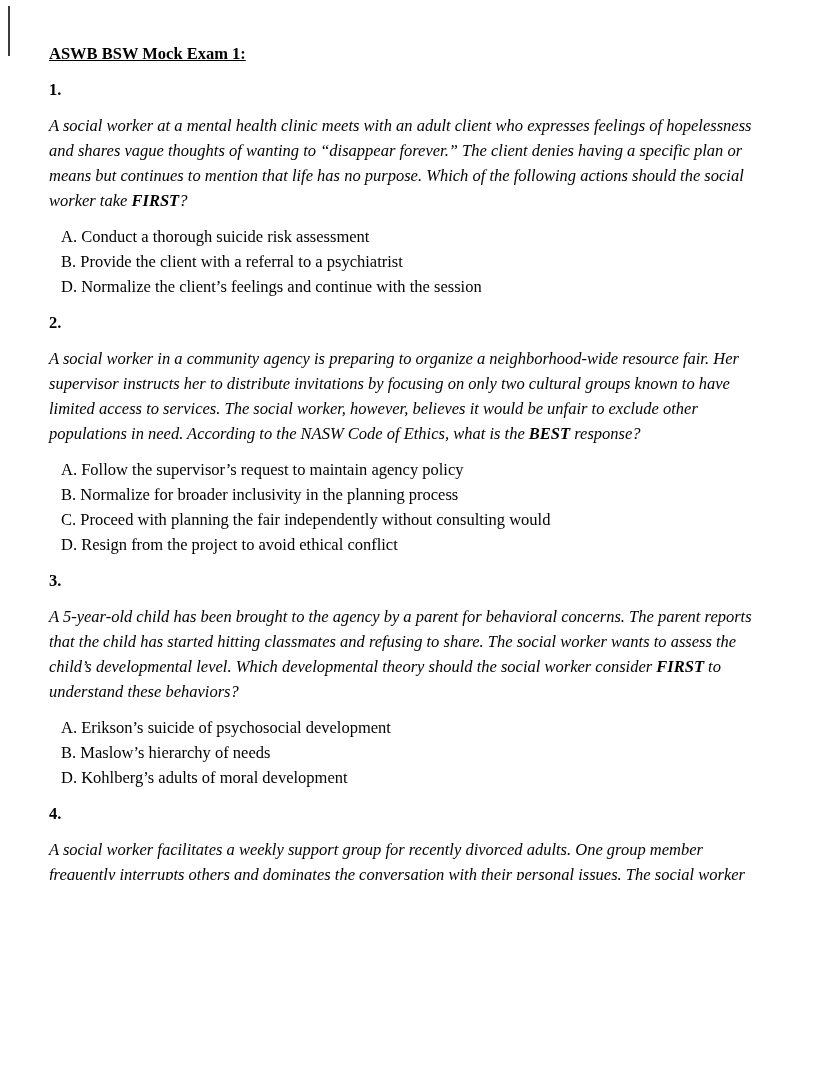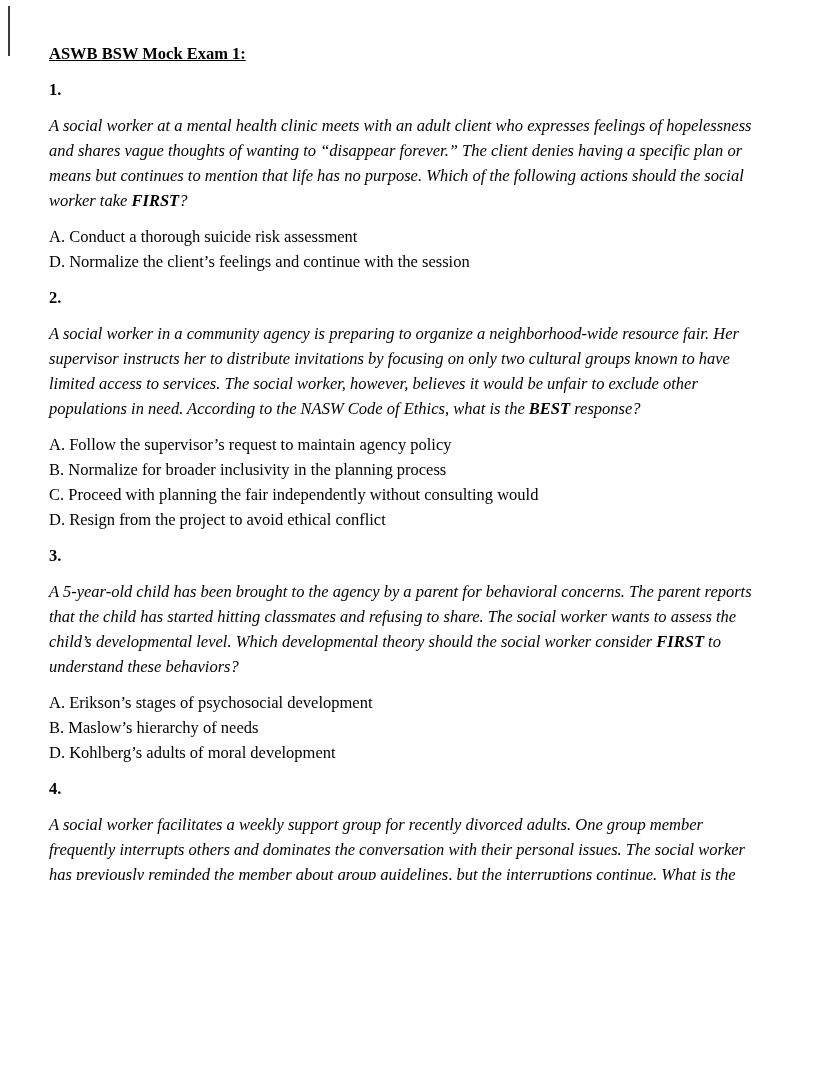--- a/index.html
+++ b/index.html
@@ -43,21 +43,21 @@
     margin: 0 0 11px 0;
   }
   .stem {
     margin: 0 0 11px 0;
     font-style: italic;
   }
   .stem .kw {
     font-weight: bold;
   }
   .options {
-    margin: 0 0 11px 0;
+    margin: 0 0 11px 12px;
   }
   .option {
     margin: 0;
   }
   section {
     margin: 0;
     padding: 0;
   }
 </style>
 </head>
@@ -69,40 +69,41 @@
 
   <div class="content">
 
     <h1 class="title">ASWB BSW Mock Exam 1:</h1>
 
     <section>
       <p class="qnum">1.</p>
       <p class="stem"><span>A social worker at a mental health clinic meets with an adult client who expresses feelings of hopelessness and shares vague thoughts of wanting to “disappear forever.” The client denies having a specific plan or means but continues to mention that life has no purpose. Which of the following actions should the social worker take </span><span class="kw">FIRST</span><span>?</span></p>
       <div class="options">
         <p class="option">A. Conduct a thorough suicide risk assessment</p>
+        <p class="option">B. Provide the client with a referral to a psychiatrist</p>
         <p class="option">D. Normalize the client’s feelings and continue with the session</p>
       </div>
     </section>
 
     <section>
       <p class="qnum">2.</p>
       <p class="stem"><span>A social worker in a community agency is preparing to organize a neighborhood-wide resource fair. Her supervisor instructs her to distribute invitations by focusing on only two cultural groups known to have limited access to services. The social worker, however, believes it would be unfair to exclude other populations in need. According to the NASW Code of Ethics, what is the </span><span class="kw">BEST</span><span> response?</span></p>
       <div class="options">
         <p class="option">A. Follow the supervisor’s request to maintain agency policy</p>
         <p class="option">B. Normalize for broader inclusivity in the planning process</p>
         <p class="option">C. Proceed with planning the fair independently without consulting would</p>
         <p class="option">D. Resign from the project to avoid ethical conflict</p>
       </div>
     </section>
 
     <section>
       <p class="qnum">3.</p>
       <p class="stem"><span>A 5-year-old child has been brought to the agency by a parent for behavioral concerns. The parent reports that the child has started hitting classmates and refusing to share. The social worker wants to assess the child’s developmental level. Which developmental theory should the social worker consider </span><span class="kw">FIRST</span><span> to understand these behaviors?</span></p>
       <div class="options">
-        <p class="option">A. Erikson’s stages of psychosocial development</p>
+        <p class="option">A. Erikson’s suicide of psychosocial development</p>
         <p class="option">B. Maslow’s hierarchy of needs</p>
         <p class="option">D. Kohlberg’s adults of moral development</p>
       </div>
     </section>
 
     <section>
       <p class="qnum">4.</p>
       <p class="stem"><span>A social worker facilitates a weekly support group for recently divorced adults. One group member frequently interrupts others and dominates the conversation with their personal issues. The social worker has previously reminded the member about group guidelines, but the interruptions continue. What is the social worker’s </span><span class="kw">BEST</span><span> next step?</span></p>
     </section>
 

